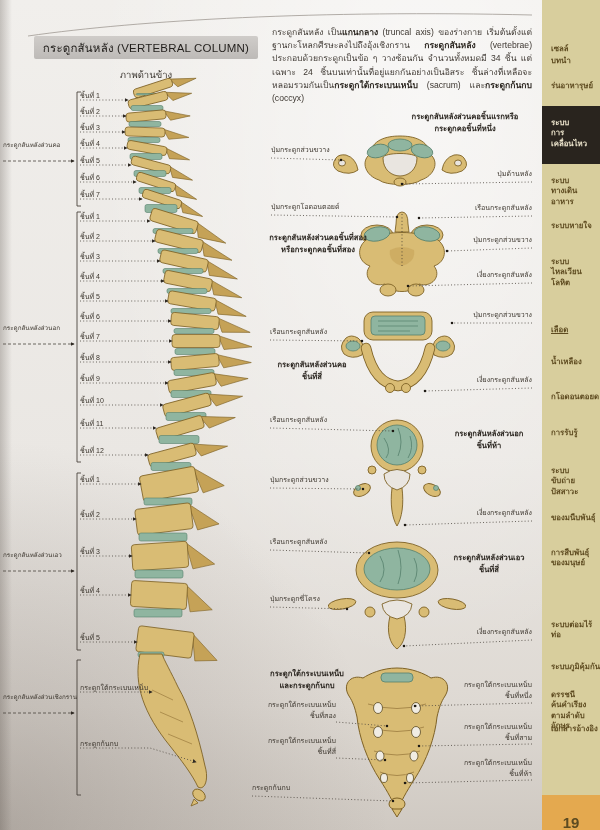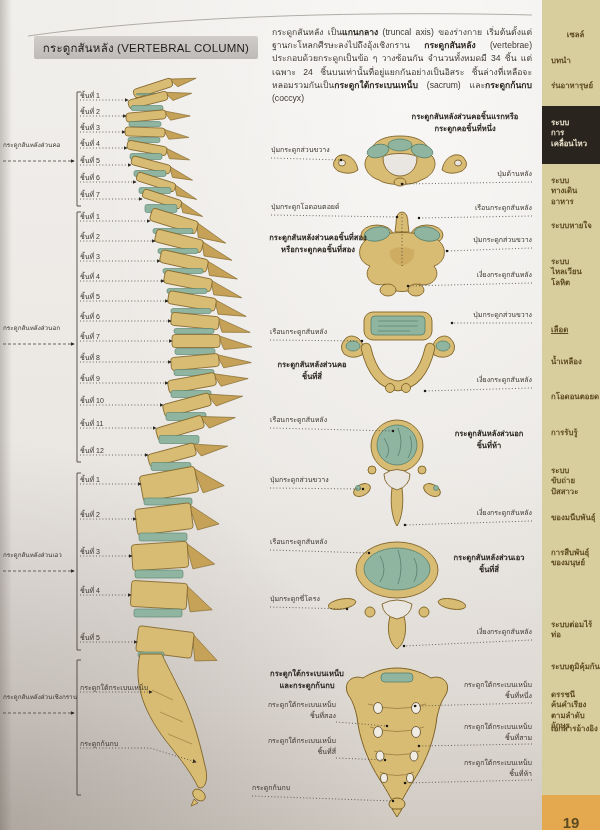--- a/index.html
+++ b/index.html
@@ -36,20 +36,21 @@
   #orange-block{position:absolute;left:0;top:795px;width:58px;height:35px;background:#e4a94f}
   #page-number{position:absolute;left:0;top:814px;width:58px;text-align:center;
        font-size:15px;font-weight:bold;color:#5c4b21}
 </style>
 </head>
 <body>
 
 <div id="page">
 
   <div class="abs" id="title-bar">กระดูกสันหลัง (VERTEBRAL COLUMN)</div>
+  <div class="abs" id="subtitle">ภาพด้านข้าง</div>
   <p class="abs" id="intro"><span>กระดูกสันหลัง เป็น</span><b>แกนกลาง</b><span> (truncal axis) ของร่างกาย เริ่มต้นตั้งแต่ฐานกะโหลกศีรษะลงไปถึงอุ้งเชิงกราน </span><b>กระดูกสันหลัง</b><span> (vertebrae) ประกอบด้วยกระดูกเป็นข้อ ๆ วางซ้อนกัน จำนวนทั้งหมดมี 34 ชิ้น แต่เฉพาะ 24 ชิ้นบนเท่านั้นที่อยู่แยกกันอย่างเป็นอิสระ ชิ้นล่างที่เหลือจะหลอมรวมกันเป็น</span><b>กระดูกใต้กระเบนเหน็บ</b><span> (sacrum) และ</span><b>กระดูกก้นกบ</b><span> (coccyx)</span></p>
 
   <svg id="spine-svg" width="600" height="830" viewBox="0 0 600 830" style="left:0;top:0">
       <g transform="rotate(-18.0 153 88)">
         <path d="M171,84.5 L197,92.05 L177,94.5 Z" fill="#c5a257" stroke="#7e6226" stroke-width=".6"></path>
         <rect x="133" y="83.5" width="40" height="9" rx="3" fill="#d9bc74" stroke="#7e6226" stroke-width=".8"></rect>
       </g>
       <rect x="136" y="93.5" width="32" height="1.5" rx="2" fill="#8fb5a0" stroke="#55806c" stroke-width=".6"></rect>
       <g transform="rotate(-14.0 148 100)">
         <path d="M166,96.5 L192,104.05 L172,106.5 Z" fill="#c5a257" stroke="#7e6226" stroke-width=".6"></path>
@@ -422,34 +423,34 @@
       <div class="abs ann r" style="top: 722px; right: 68px;">กระดูกใต้กระเบนเหน็บ<br>ชิ้นที่สาม</div>
       <div class="abs ann r" style="top: 736px; right: 264px;">กระดูกใต้กระเบนเหน็บ<br>ชิ้นที่สี่</div>
       <div class="abs ann r" style="top: 758px; right: 68px;">กระดูกใต้กระเบนเหน็บ<br>ชิ้นที่ห้า</div>
       <div class="abs ann" style="top: 783px; left: 252px;">กระดูกก้นกบ</div>
     </div>
 
   <aside class="abs" id="sidebar">
     <div id="active-block" style="top: 106px; height: 58px;"></div>
     <div id="tabs">
         <div class="tab" style="top: 8px; margin-top: 48px;">บทนำ</div>
-        <div class="tab" style="top: 30px; text-align: center;">เซลล์</div>
+        <div class="tab" style="top: 44px;">เซลล์</div>
         <div class="tab" style="top: 81px;">ร่นอาหารุษย์</div>
         <div class="tab active" style="top: 118px;">ระบบ<br>การเคลื่อนไหว</div>
         <div class="tab" style="top: 176px;">ระบบ<br>ทางเดินอาหาร</div>
         <div class="tab" style="top: 221px;">ระบบหายใจ</div>
         <div class="tab" style="top: 257px;">ระบบ<br>ไหลเวียนโลหิต</div>
         <div class="tab" style="top: 325px; text-decoration: underline;">เลือด</div>
         <div class="tab" style="top: 357px;">น้ำเหลือง</div>
         <div class="tab" style="top: 392px;">กโอดอนตอยด</div>
         <div class="tab" style="top: 428px;">การรับรู้</div>
         <div class="tab" style="top: 466px;">ระบบ<br>ขับถ่ายปัสสาวะ</div>
         <div class="tab" style="top: 513px;">ของมนืบพันธุ์</div>
         <div class="tab" style="top: 548px;">การสืบพันธุ์<br>ของมนุษย์</div>
         <div class="tab" style="top: 620px;">ระบบต่อมไร้ท่อ</div>
-        <div class="tab" style="top: 662px;">ระบบตูมิคุ้มกัน</div>
+        <div class="tab" style="top: 662px;">ระบบภูมิคุ้มกัน</div>
         <div class="tab" style="top: 690px; font-family: Liberation Mono, monospace;">ดรรชนี<br>ค้นคำเรียง<br>ตามลำดับ<br>อักษร</div>
         <div class="tab" style="top: 724px;">เอกสารอ้างอิง</div>
       </div>
     <div id="orange-block"></div>
     <div id="page-number">19</div>
   </aside>
 </div>
 
 </body></html>

